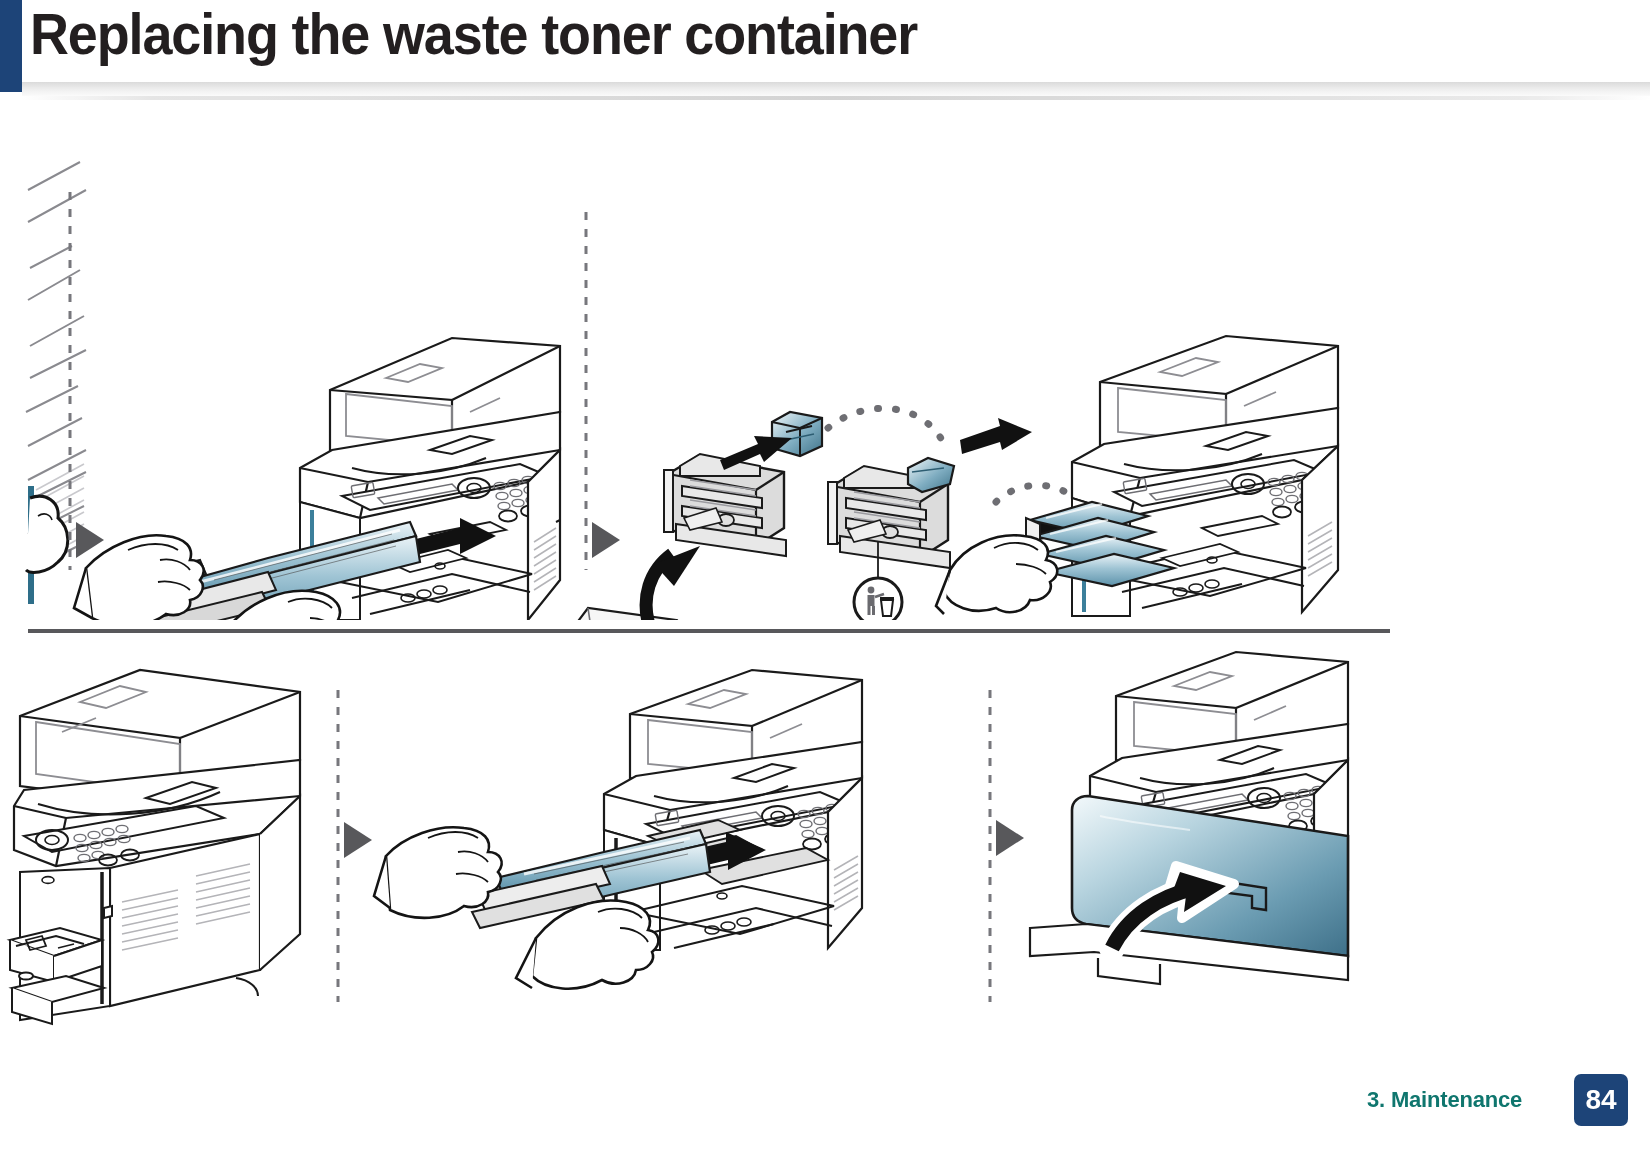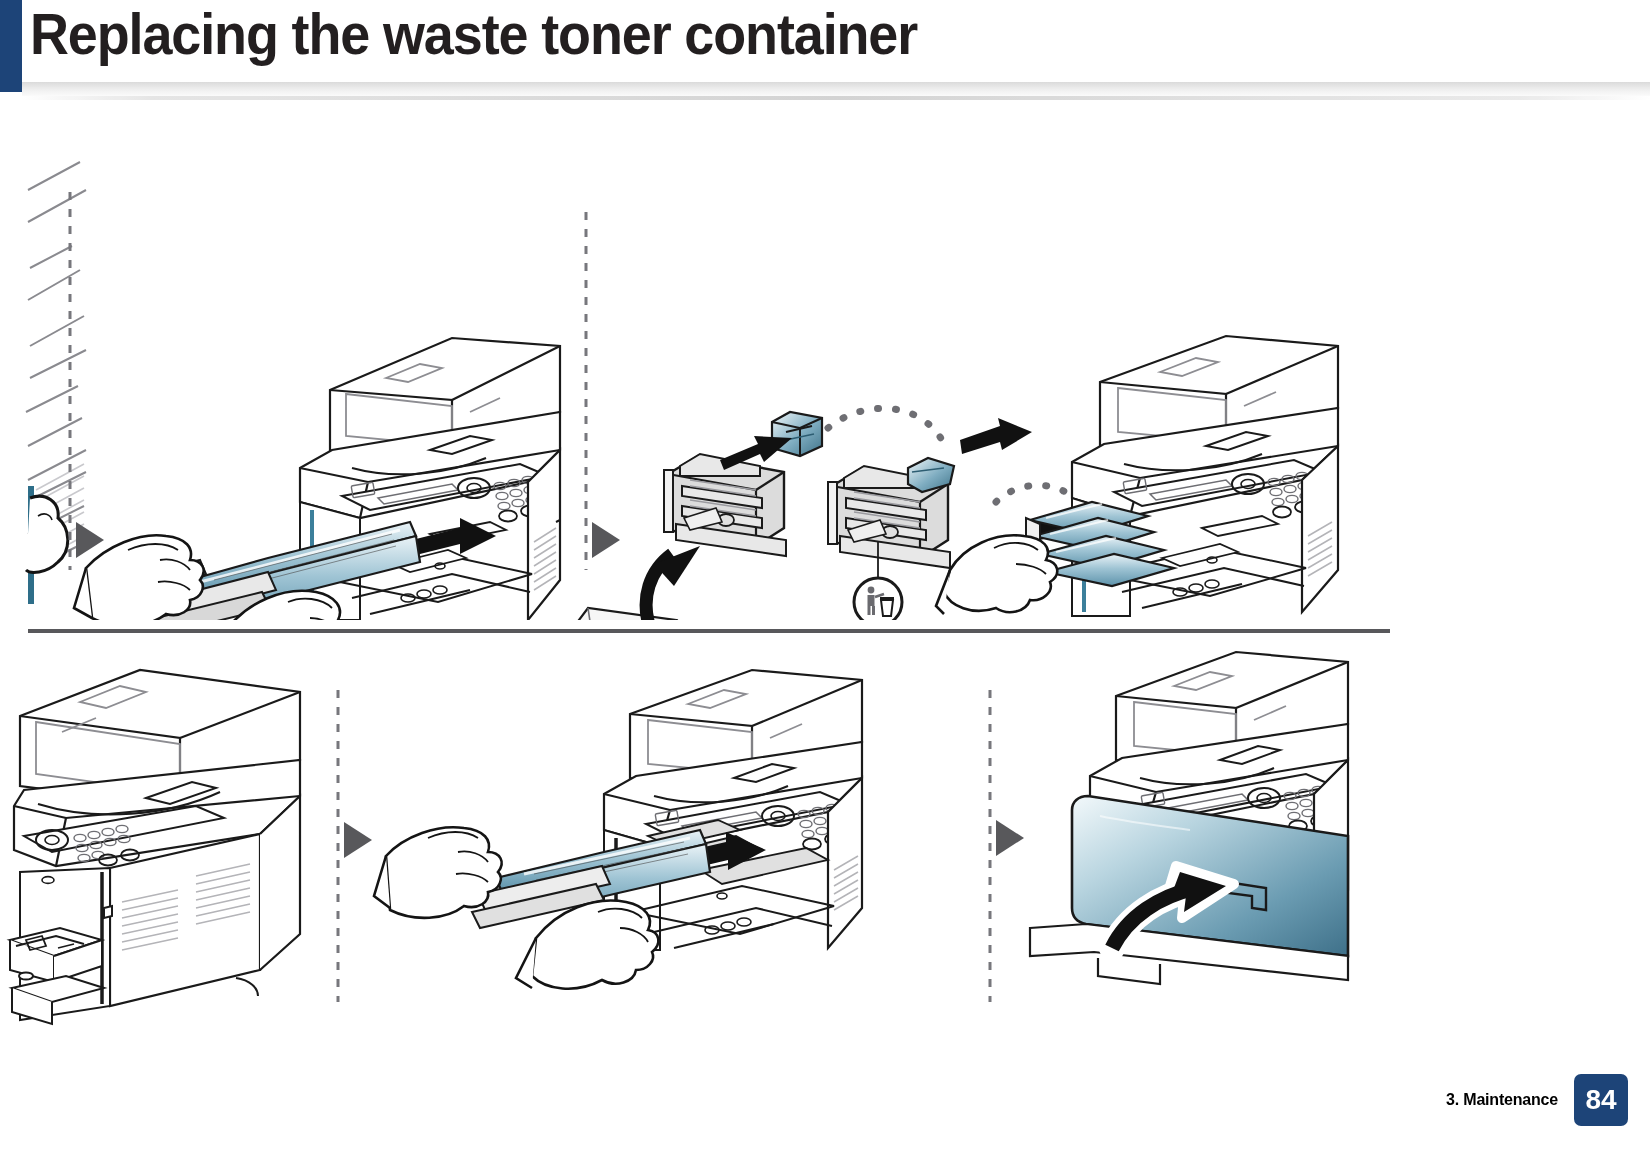--- a/index.html
+++ b/index.html
@@ -31,25 +31,25 @@
   .figure-row{position:absolute;left:0;}
   #row-1{top:150px;width:1650px;height:470px;}
   #row-2{top:640px;width:1650px;height:410px;}
   .row-svg{display:block;}
   #row-divider{
     position:absolute;left:28px;top:629px;width:1362px;height:4px;background:#58585b;
   }
   
   #footer{position:absolute;left:0;top:1058px;width:1650px;height:100px;}
   #footer-inner{position:absolute;right:22px;top:16px;display:flex;align-items:center;gap:16px;}
-  #footer-chapter{font-size:16px;font-weight:bold;color:#000000;letter-spacing:-.2px;}
+  #footer-chapter{font-size:22px;font-weight:bold;color:#0f766e;letter-spacing:-.2px;}
   #footer-page{
     width:54px;height:52px;background:#1d4478;border-radius:7px;
     color:#ffffff;font-size:28px;font-weight:bold;
-    display:flex;align-items:center;justify-content:center;
+    display:flex;align-items:center;justify-content:center;margin-left:36px;
   }
 </style>
 </head>
 <body>
 
 <div id="header">
   <div id="accent-bar"></div>
   <div id="page-title">Replacing the waste toner container</div>
   <div id="title-shadow"></div>
 </div>

